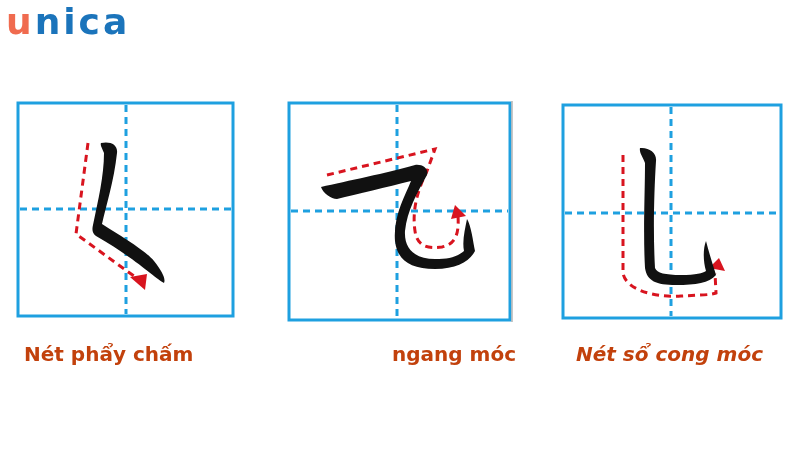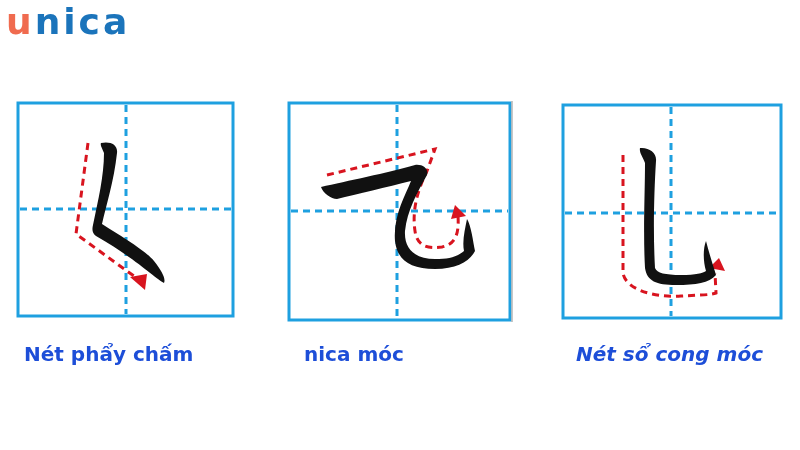--- a/index.html
+++ b/index.html
@@ -10,22 +10,22 @@
     .logo {
       position: absolute; left: 6px; top: 2px; height: 40px;
       font-family: "DejaVu Sans", sans-serif; font-weight: bold; font-size: 36px;
       letter-spacing: 3px; line-height: 40px;
     }
     .logo .u { color: #f06b4f; }
     .logo .rest { color: #1b74bb; }
     .box { position: absolute; }
     .box svg { display: block; }
     .caption {
-      position: absolute; font-weight: bold; font-size: 20px; color: #1d4ed8;
-      text-align: left; line-height: 31px; white-space: nowrap;
+      position: absolute; font-weight: bold; font-size: 20px; color: #c2410c;
+      text-align: right; line-height: 31px; white-space: nowrap;
     }
   </style>
 </head>
 <body>
 
 <div class="logo">
   <span class="u">u</span><span class="rest">nica</span>
 </div>
 
 <div class="box" style="left:16px; top:101px;">
@@ -71,17 +71,17 @@
     <g>
       <path d="M79 45 C88 44 96 50 95 58 C93 90 92 130 94 165 C96 170 104 172 120 172 C135 172 142 170 145 168 C142 158 142 145 145 138 C148 150 152 162 155 172 C148 180 135 182 115 182 C95 182 86 178 84 165 C82 130 84 90 84 60 C82 54 78 50 79 45 Z" fill="#111"></path>
     </g>
   </svg>
 </div>
 
 <div class="caption" style="left:24px; top:339px;">
   <span>Nét phẩy chấm</span>
 </div>
 <div class="caption" style="left:304px; top:339px; width:212px;">
-  <div>nica móc</div>
+  <div>ngang móc</div>
 </div>
 <div class="caption" style="left:576px; top:339px;font-style:italic;">
   <span>Nét sổ cong móc</span>
 </div>
 
 </body></html>

